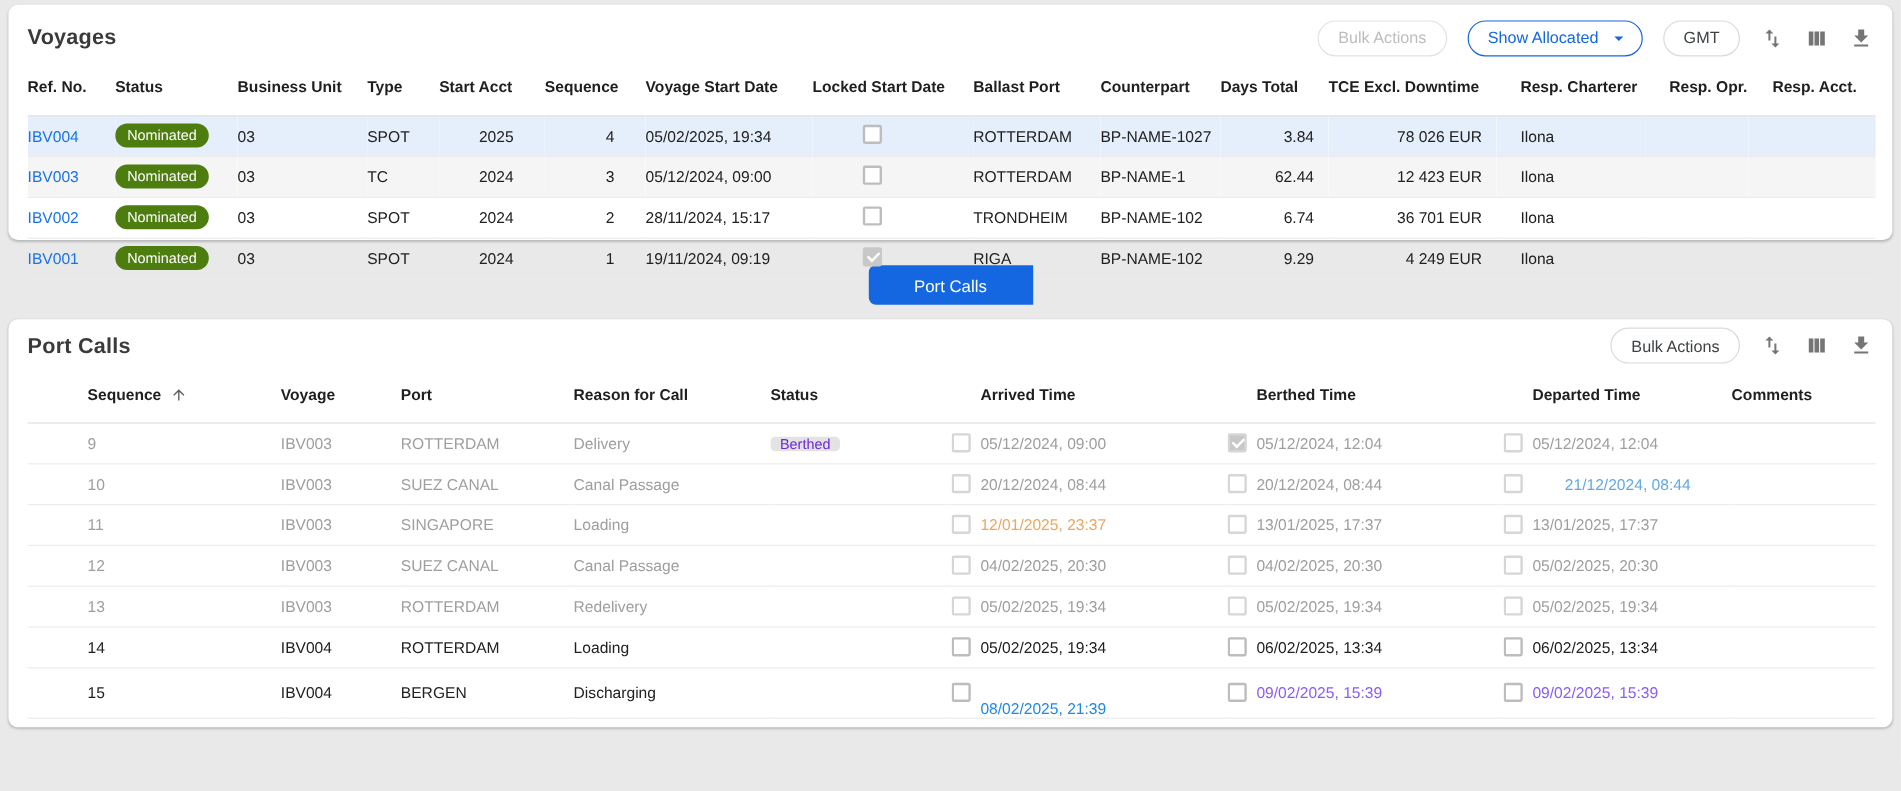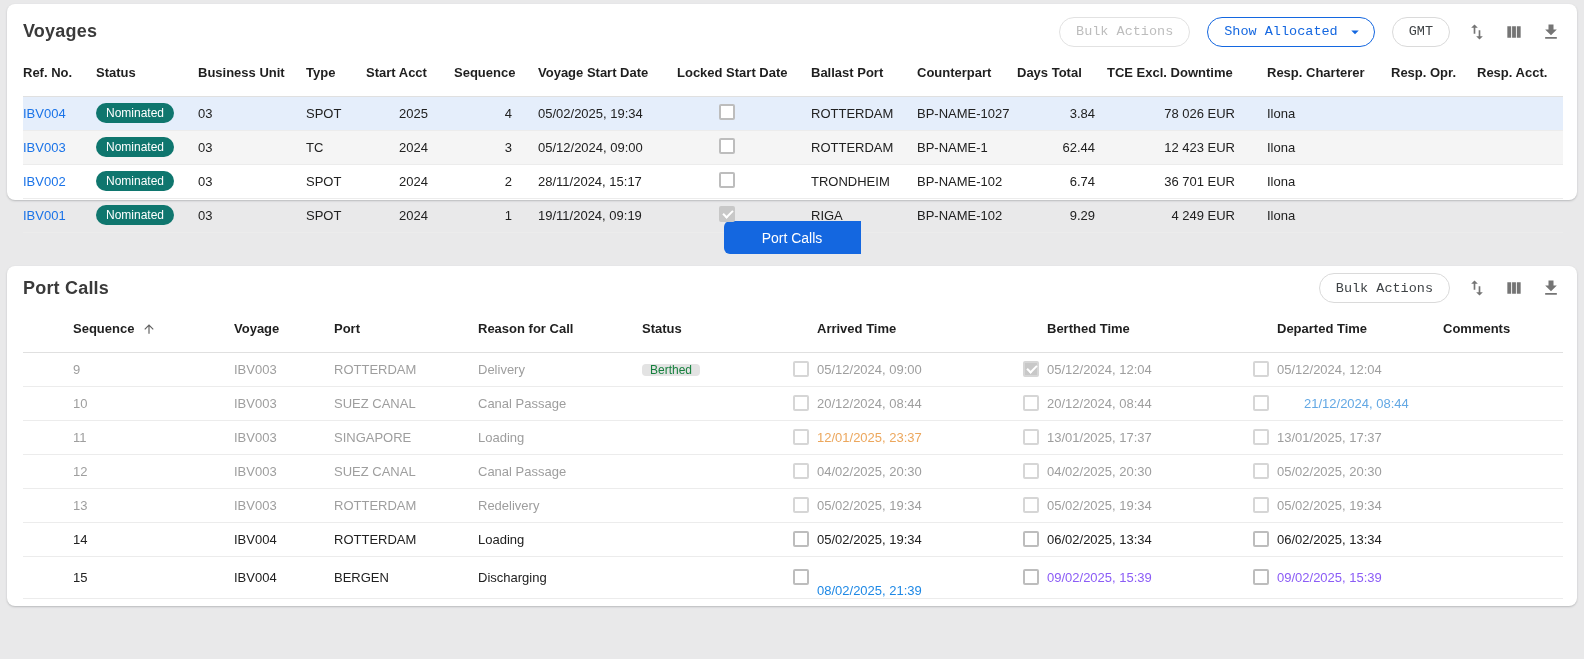--- a/index.html
+++ b/index.html
@@ -20,21 +20,21 @@
     display:flex; justify-content:space-between; align-items:center;
     padding:13px 16px 4px 16px; height:46px;
   }
   #portcalls-card .card-header { padding-top:8px; height:40px; }
   .card-title { font-size:18px; font-weight:700; color:#3a3a3a; letter-spacing:.2px; }
 
   .toolbar { display:flex; align-items:center; gap:17px; }
   .pill {
     height:30px; border-radius:16px; border:1px solid #dadada; background:#fff;
     display:inline-flex; align-items:center; padding:0 16px;
-    font-family:Liberation Mono, monospace; font-size:13.5px; font-weight:500; color:#3f4346; cursor:pointer;
+    font-family:Liberation Sans, sans-serif; font-size:13.5px; font-weight:500; color:#3f4346; cursor:pointer;
   }
   .pill.disabled { color:#bdbdbd; border-color:#e2e2e2; }
   .pill.primary { border:1.5px solid #1467E0; color:#1467E0; gap:8px; padding:0 10px 0 16px; }
   .pill.primary svg { fill:#1467E0; }
   .iconbtn { background:none; border:none; cursor:pointer; padding:0; display:flex; align-items:center; }
   .iconbtn svg { fill:#757575; }
 
   table.grid { border-collapse:collapse; table-layout:fixed; margin:0 16px; width:1540px; font-size:13px; }
   .grid th {
     text-align:left; font-size:13px; font-weight:700; color:#1f1f1f;
@@ -47,25 +47,25 @@
   }
   .num  { text-align:right; padding-right:26px !important; }
   .num2 { text-align:right; padding-right:12px !important; }
   .vgrid th:nth-child(n+13), .vgrid td:nth-child(n+13) { padding-left:20px; }
   .vgrid td.lockcell { padding-left:42px; }
   tr.selected td { background:#E5EEFB; }
   tr.grey td { background:#F5F5F5; }
 
   a.link { color:#1A73E8; text-decoration:none; cursor:pointer; }
   .badge-nominated {
-    display:inline-block; background:#0f766e; color:#fff; font-size:12px; font-weight:500;
+    display:inline-block; background:#4d7c0f; color:#fff; font-size:12px; font-weight:500;
     padding:4px 10px; border-radius:12px; line-height:1;
   }
   .badge-berthed {
-    display:inline-block; background:#E3E3E3; color:#15803d; font-size:12px;
+    display:inline-block; background:#E3E3E3; color:#6d28d9; font-size:12px;
     padding:0 8px; border-radius:4px; line-height:1;
   }
 
   .cb {
     display:inline-block; width:16px; height:16px; flex:none;
     border:2px solid #bdbdbd; border-radius:2px; background:#fff; cursor:pointer; position:relative;
   }
   tr.muted .cb { border-color:#d6d6d6; }
   .cb.checked { background:#c8c8c8; border-color:#c8c8c8; }
   .cb.checked::after {

